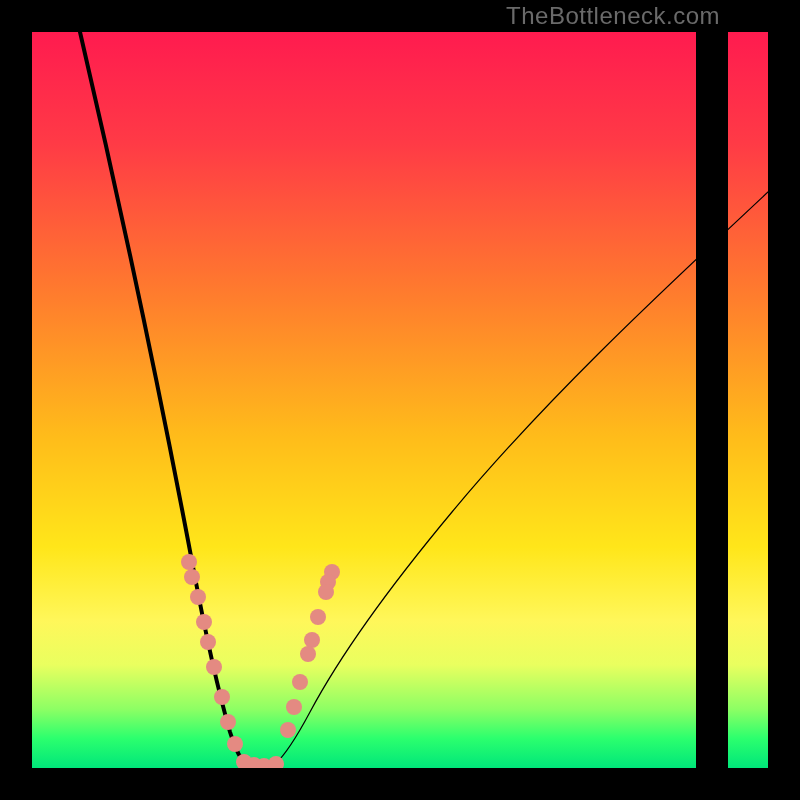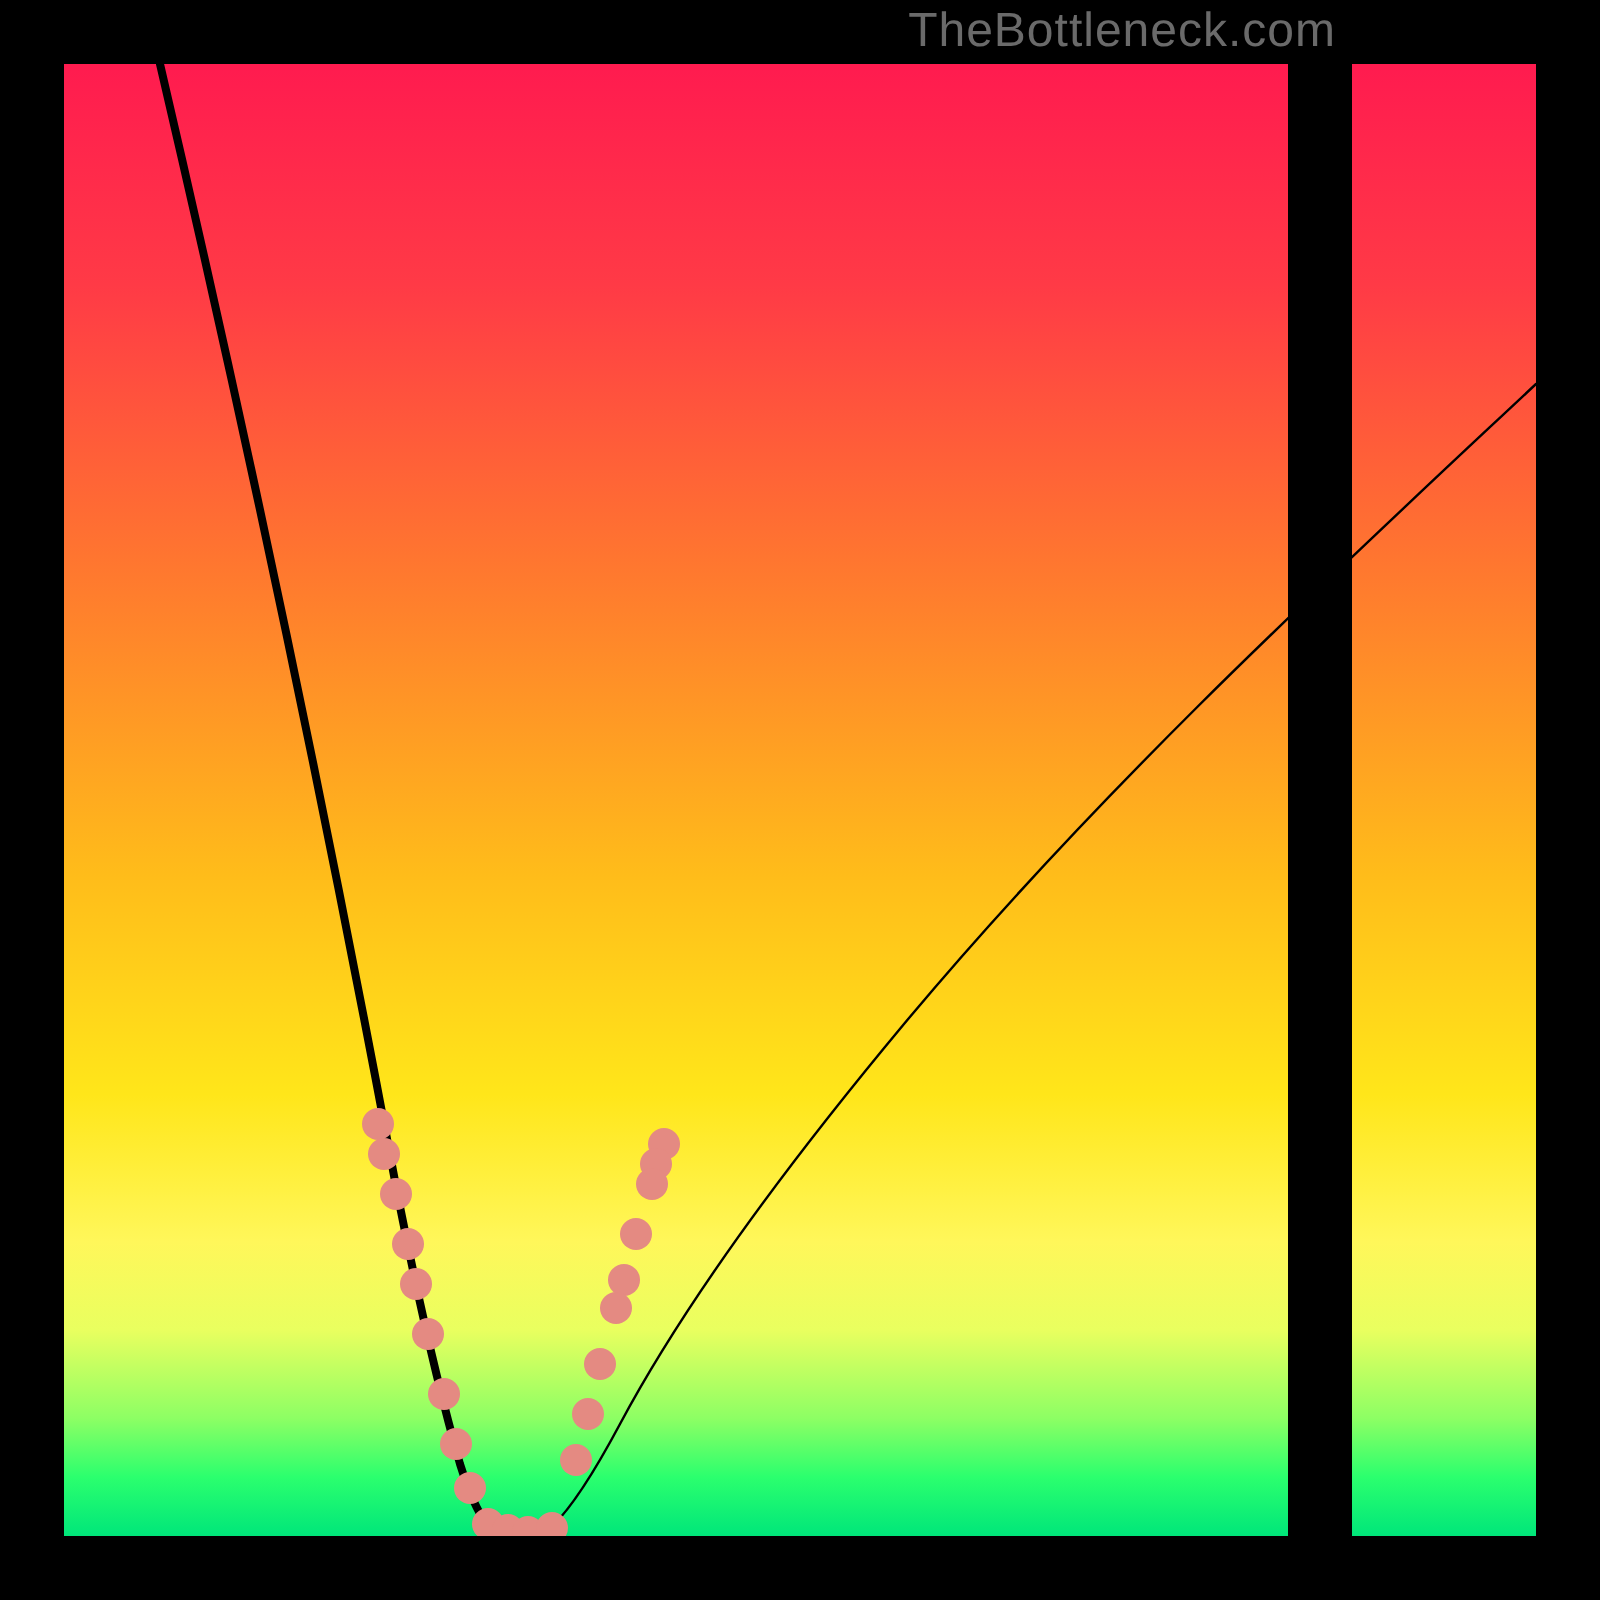--- a/index.html
+++ b/index.html
@@ -6,21 +6,21 @@
     margin: 0;
     padding: 0;
     width: 800px;
     height: 800px;
     overflow: hidden;
     background: #000;
     font-family: Arial, Helvetica, sans-serif;
   }
   .stage {
     position: relative;
-    width: 676px;
+    width: 728px;
     height: 800px;
     border-radius: 19px;
   }
   .attribution {
     position: absolute;
     top: 2px;
     right: 8px;
     color: #6a6a6a;
     font-size: 24px;
     letter-spacing: 0.5px;

